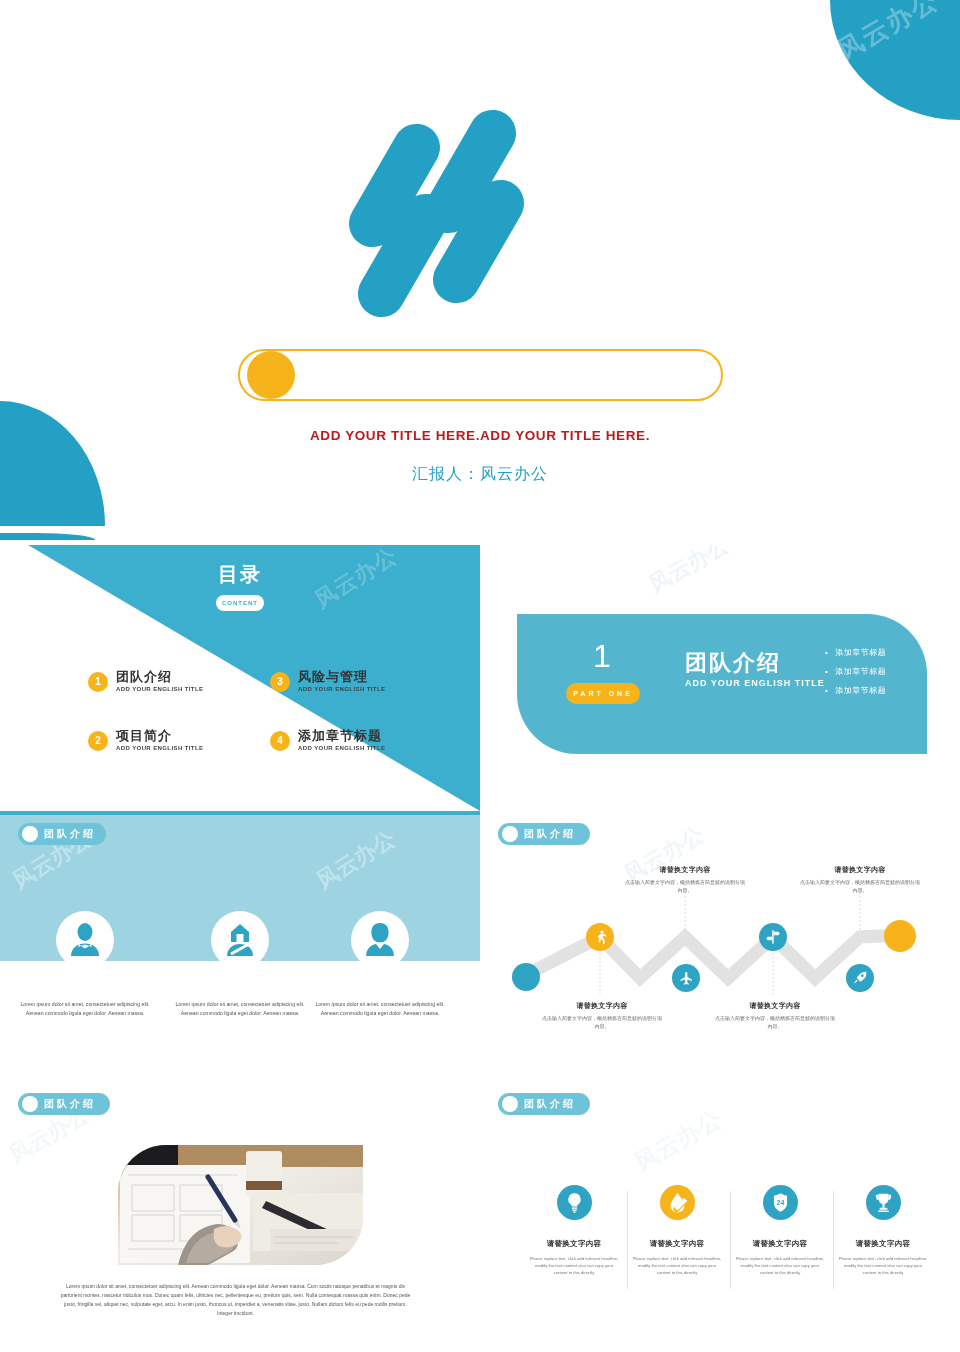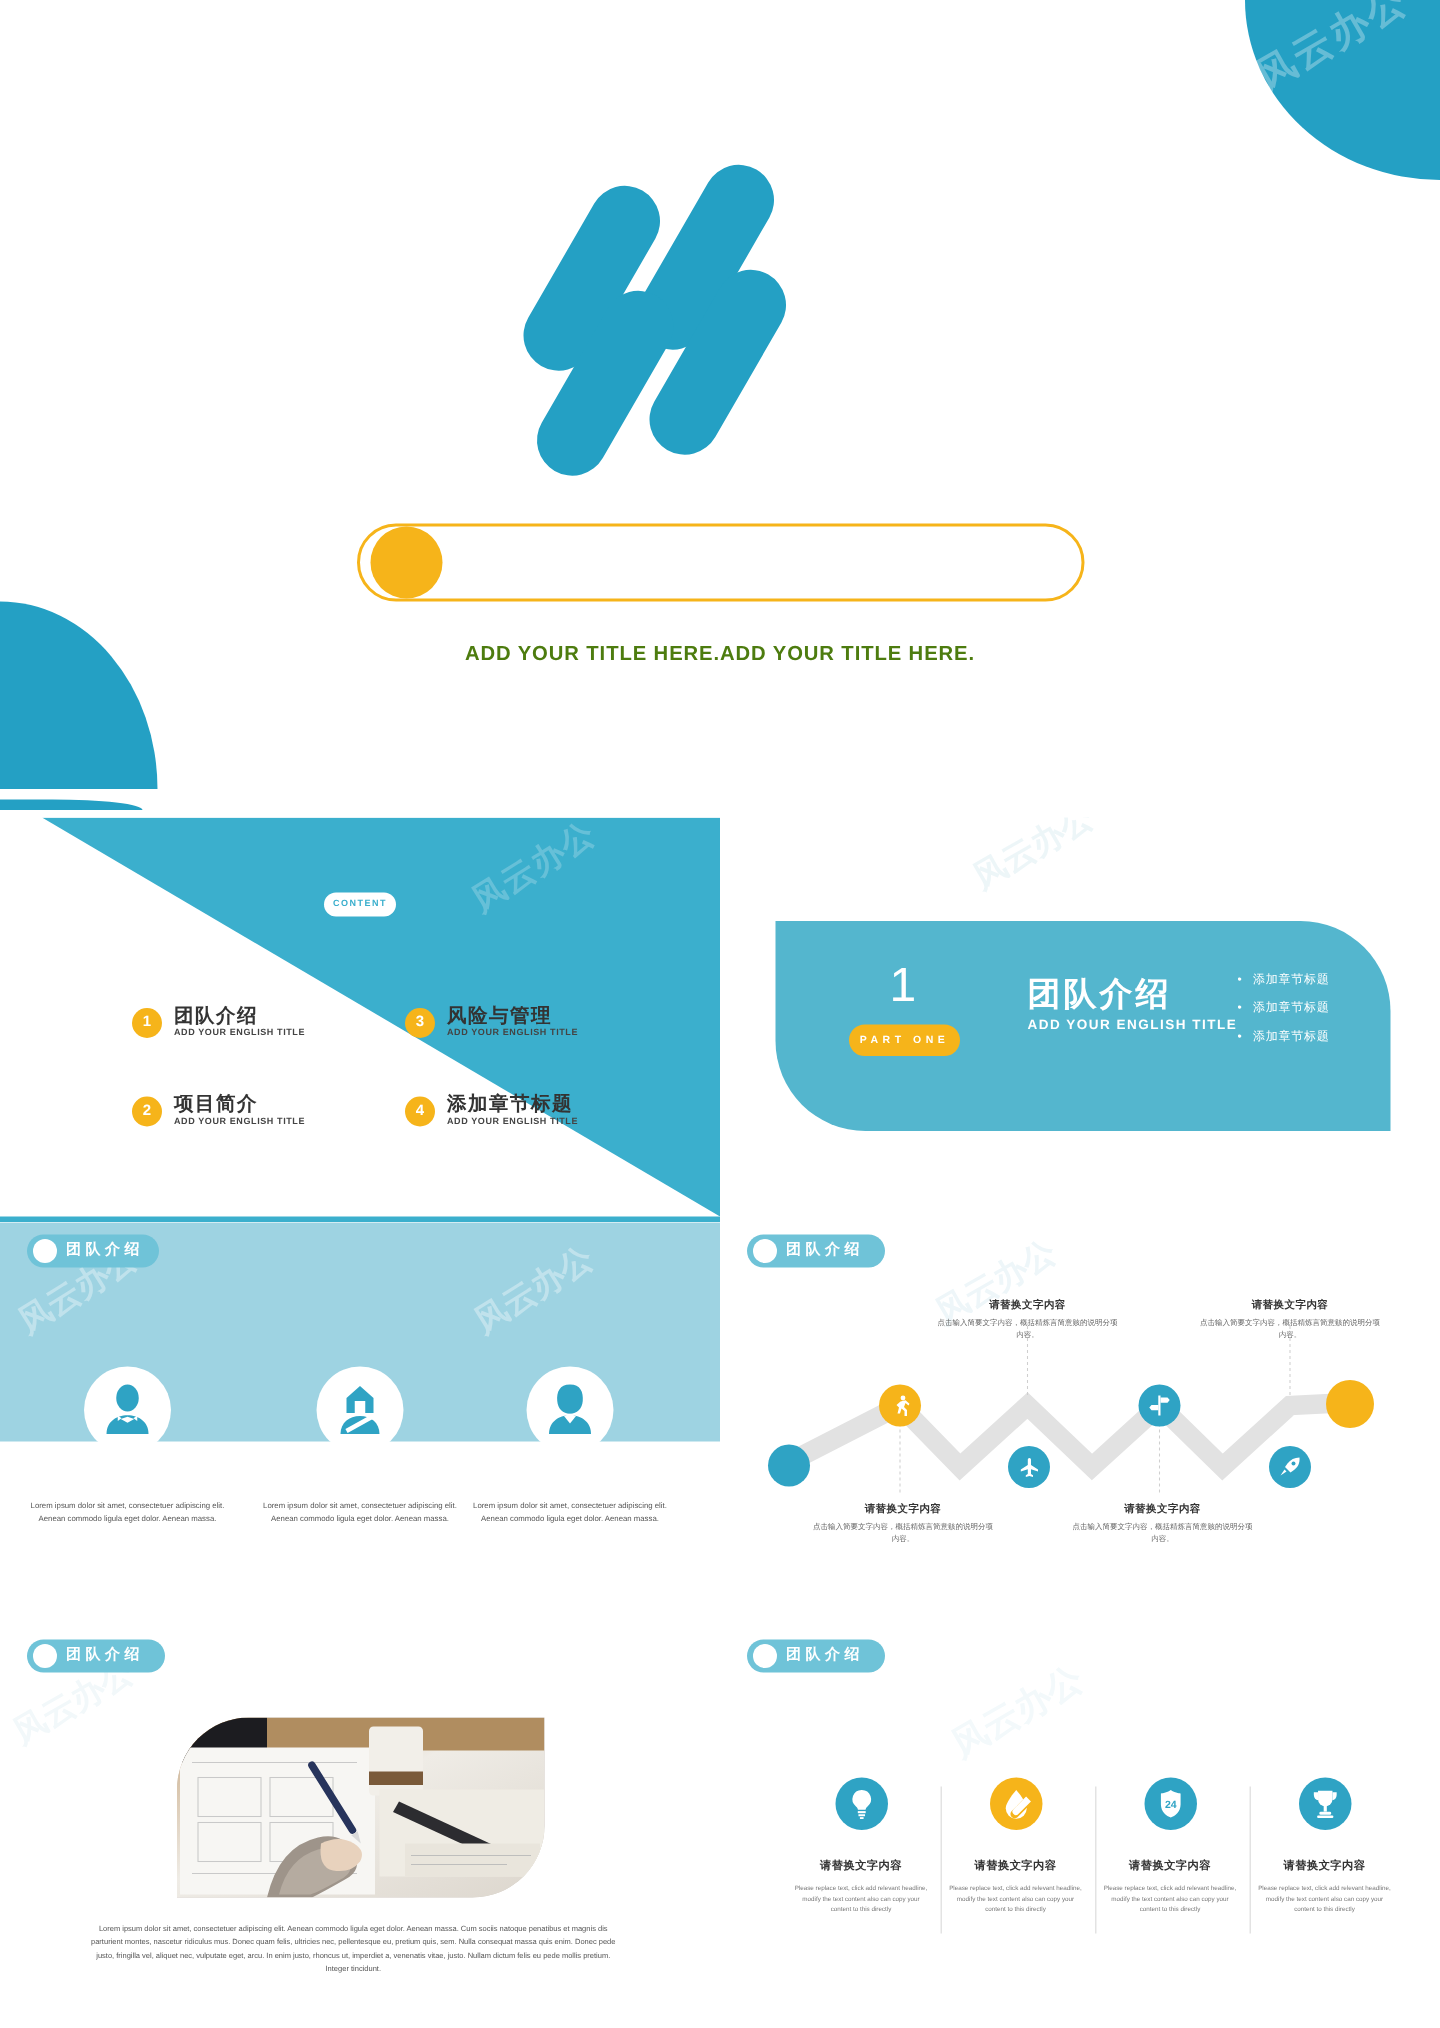--- a/index.html
+++ b/index.html
@@ -26,21 +26,21 @@
   .logo .b2{left:72px;top:-8px;width:47px;height:135px;}
   .logo .b3{left:5px;top:76px;width:47px;height:135px;}
   .logo .b4{left:80px;top:62px;width:47px;height:135px;}
 
   .titlepill{position:absolute;left:238px;top:349px;width:485px;height:52px;
       border:2px solid #F6B41A;border-radius:30px;box-sizing:border-box;}
   .titledot{position:absolute;left:247px;top:351px;width:48px;height:48px;border-radius:50%;
       background:#F6B41A;}
   .titletext{position:absolute;left:300px;top:349px;width:410px;height:52px;line-height:52px;
       color:#24A0C4;font-size:28px;font-weight:700;letter-spacing:3px;text-align:center;}
-  .subtitle{position:absolute;left:0;top:428px;width:960px;text-align:center;color:#4d7c0f;
+  .subtitle{position:absolute;left:0;top:428px;width:960px;text-align:center;color:#b91c1c;
       font-size:13.5px;letter-spacing:.6px;font-weight:700;}
   .presenter{position:absolute;left:0;top:464px;width:960px;text-align:center;color:#24A0C4;
       font-size:16px;letter-spacing:1px;}
 
   
   #s2{left:0;top:545px;width:480px;height:270px;}
   #s2 .tri{position:absolute;left:0;top:0;width:480px;height:270px;background:#3BAFCD;
       clip-path:polygon(28px 0, 480px 0, 480px 266px);}
   #s2 .bar{position:absolute;left:0;bottom:0;width:480px;height:4px;background:#3BAFCD;}
   #s2 .toc-title{position:absolute;left:0;top:16px;width:480px;text-align:center;color:#fff;
@@ -140,26 +140,28 @@
     <div class="logo">
       <i class="b1"></i>
       <i class="b2"></i>
       <i class="b3"></i>
       <i class="b4"></i>
     </div>
 
     <div class="titlepill"></div>
     <div class="titledot"></div>
     <div class="subtitle">ADD YOUR TITLE HERE.ADD YOUR TITLE HERE.</div>
+    <div class="presenter">汇报人：风云办公</div>
   </div>
 
   <div class="slide" id="s2">
     <div class="tri"></div>
     <div class="bar"></div>
     <div class="wm">风云办公</div>
+    <div class="toc-title">目录</div>
     <div class="toc-pill">CONTENT</div>
   </div>
 
   <div class="toc-item toc-p1">
     <div class="num">1</div>
     <div class="cn">团队介绍</div>
     <div class="en">ADD YOUR ENGLISH TITLE</div>
   </div>
   <div class="toc-item toc-p2">
     <div class="num">2</div>

